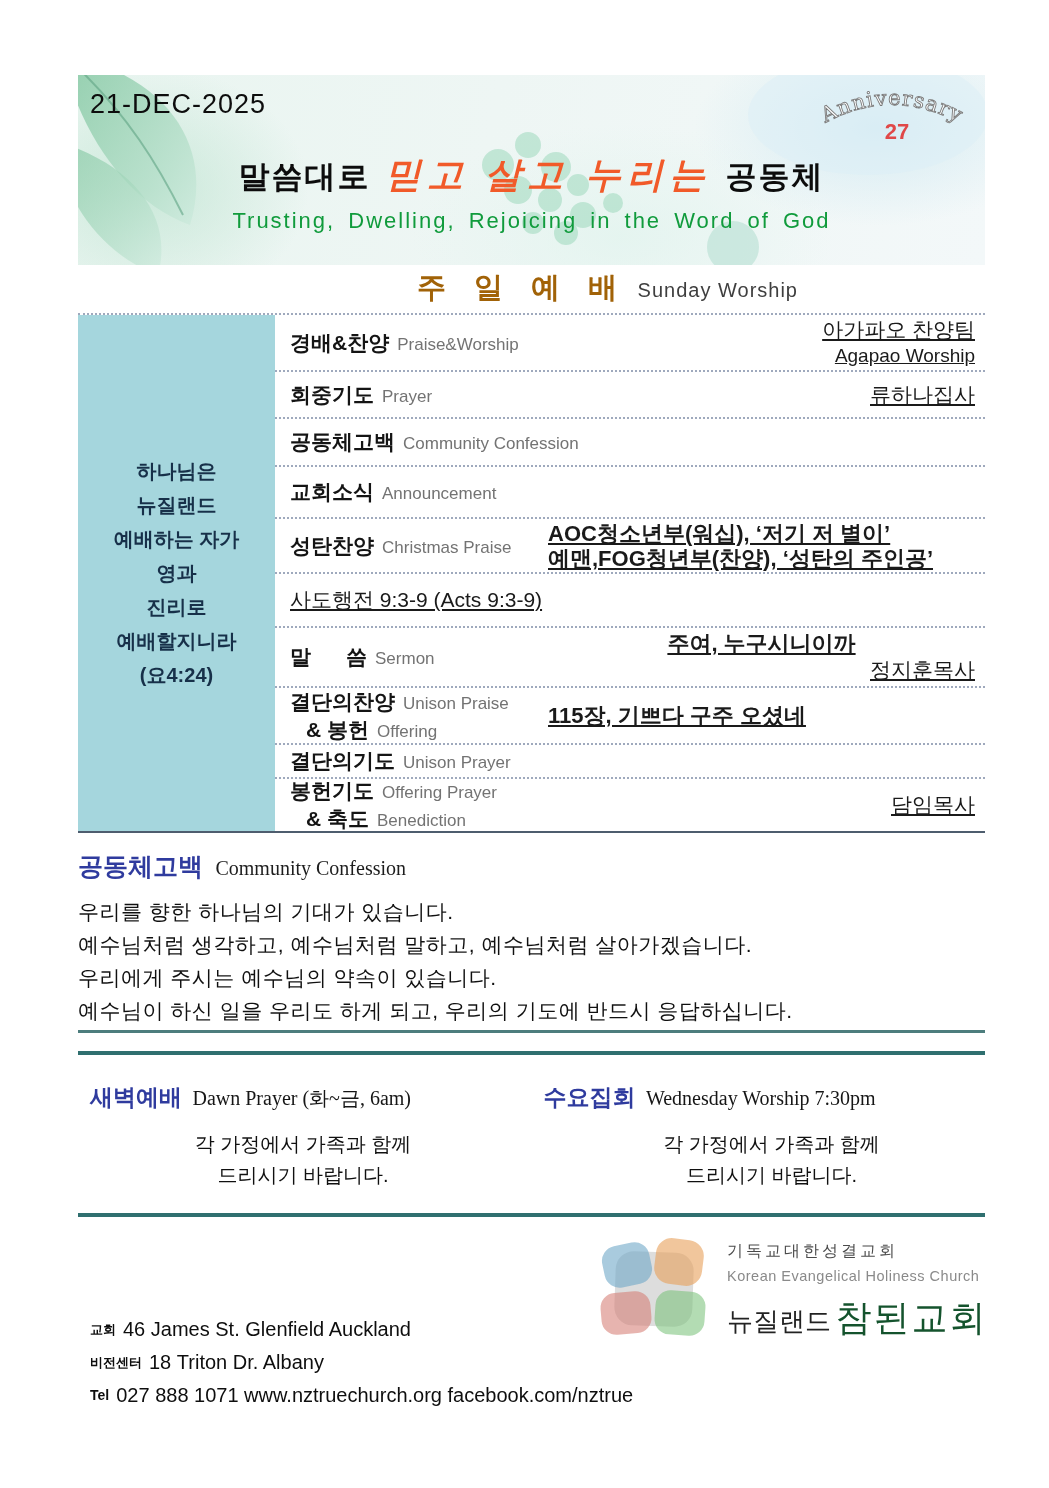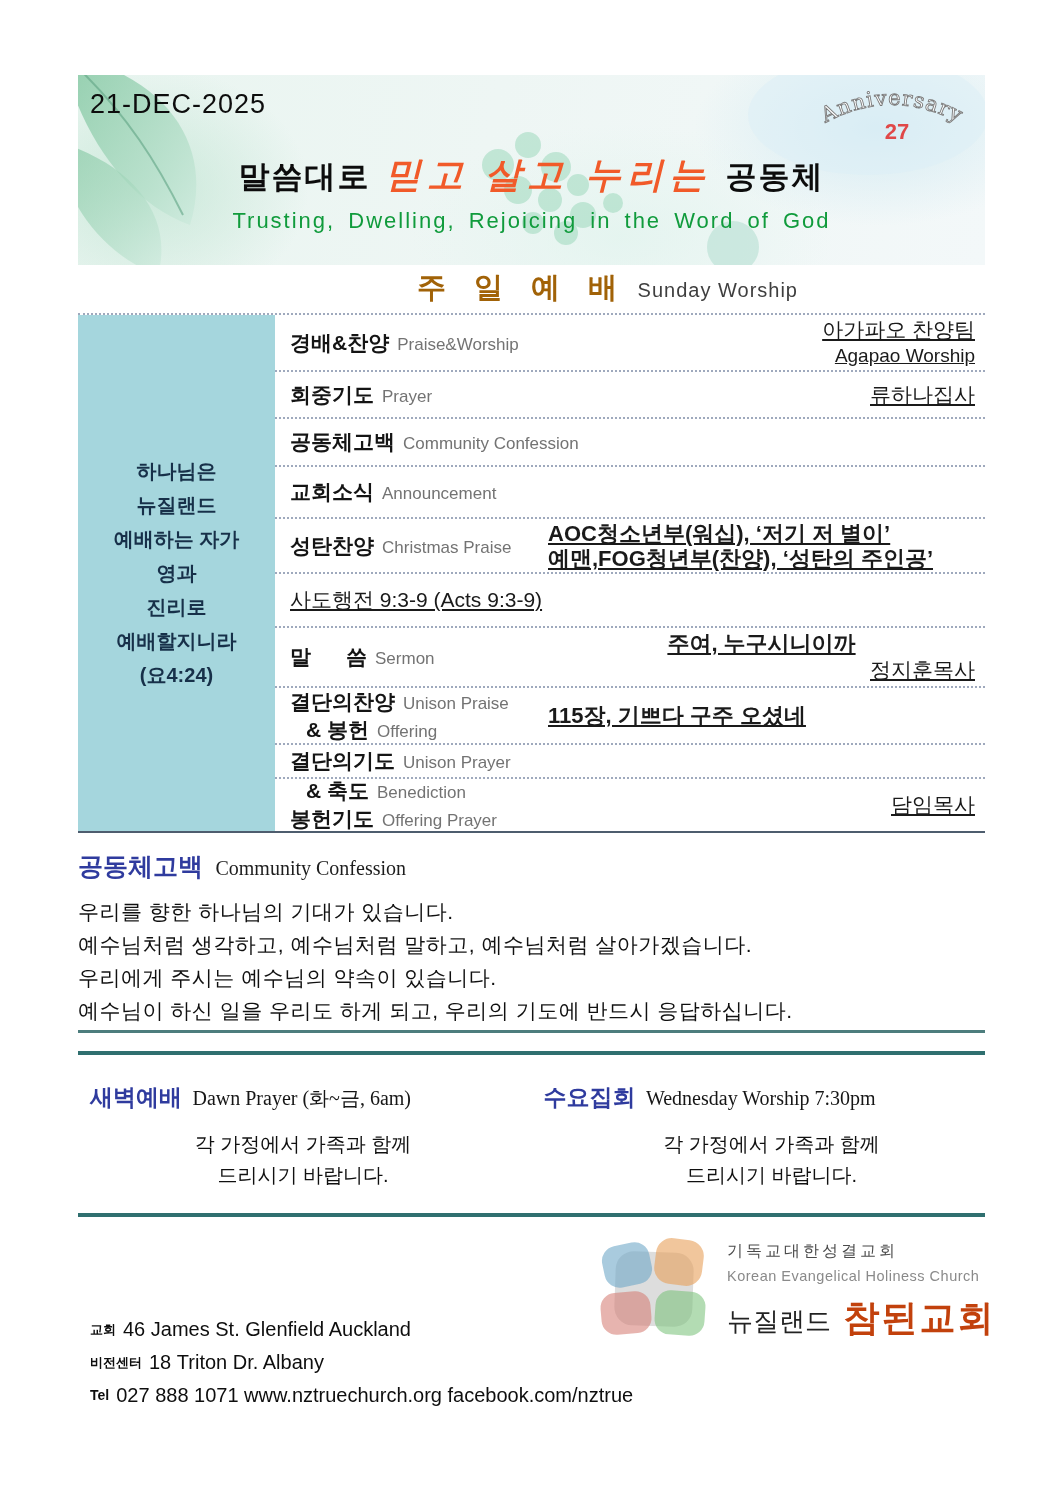--- a/index.html
+++ b/index.html
@@ -93,21 +93,21 @@
   .service-col.left  .service-lines { width:330px; margin-left:60px; }
   .service-col.right .service-head { padding-left:12px; }
   .service-col.right .service-lines { width:330px; margin-left:75px; }
   
   .logo-block { position:absolute; left:595px; top:1236px; display:flex; }
   .logo-text { margin-left:14px; padding-top:5px; }
   .denom-ko { font-size:16px; color:#4a4a4a; letter-spacing:3px; }
   .denom-en { font-size:14.5px; color:#8a8a8a; margin-top:6px; letter-spacing:0.5px; }
   .church-name { margin-top:10px; white-space:nowrap; }
   .church-name .prefix { font-size:26px; color:#222; }
-  .church-name .main { font-size:36px; font-weight:700; color:#c2410c; letter-spacing:2px; margin-left:8px; }
+  .church-name .main { font-size:36px; font-weight:400; color:#14532d; letter-spacing:2px; }
   .address { position:absolute; left:90px; top:1318px; }
   .addr-line { margin-bottom:10px; font-size:20px; color:#0e0e0e; white-space:nowrap; }
   .addr-label { font-size:13px; font-weight:bold; margin-right:7px; vertical-align:2px; }
   .addr-label.tel { font-size:14px; }
 </style>
 </head>
 <body>
 
 <div class="banner">
   <svg class="banner-art" width="907" height="190" viewBox="0 0 907 190">
@@ -240,22 +240,22 @@
     </div>
 
     <div class="t-row" style="height:34px">
       <div class="labels" style="width:auto">
         <div class="label-line"><span class="lk">결단의기도</span><span class="le">Unison Prayer</span></div>
       </div>
     </div>
 
     <div class="t-row" style="height:52px">
       <div class="labels">
+        <div class="label-line"><span class="lk">봉헌기도</span><span class="le">Offering Prayer</span></div>
         <div class="label-line indent"><span class="lk">&amp; 축도</span><span class="le">Benediction</span></div>
-        <div class="label-line"><span class="lk">봉헌기도</span><span class="le">Offering Prayer</span></div>
       </div>
       <div class="value val-right">
         <div class="v-line">담임목사</div>
       </div>
     </div>
 
   </div>
 </div>
 
 <div class="confession">

